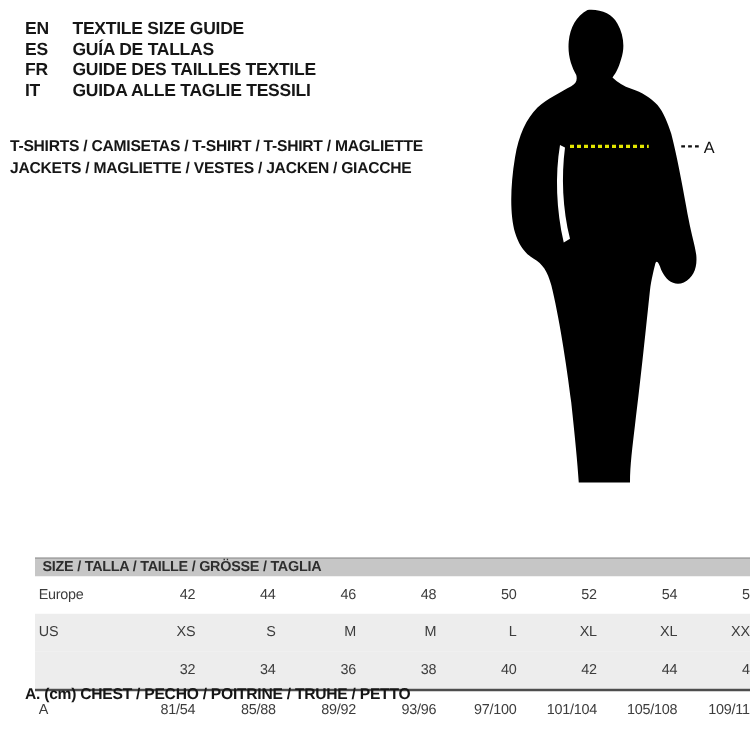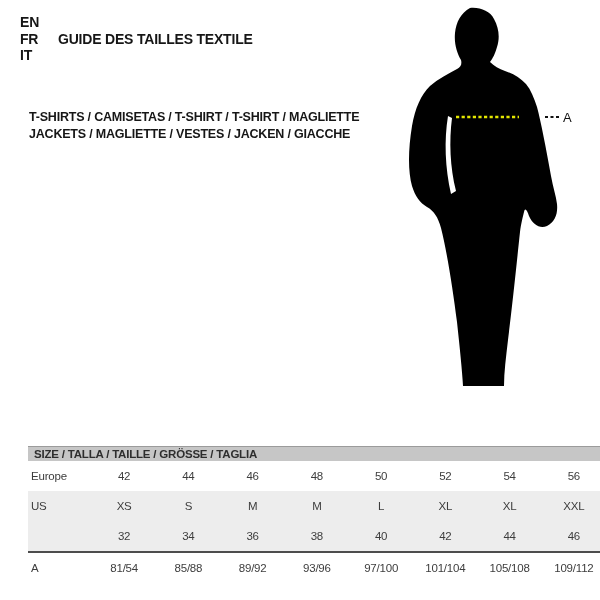--- a/index.html
+++ b/index.html
@@ -6,56 +6,62 @@
   .canvas {
     position:relative; width:600px; height:600px; background:#ffffff;
     font-family:"Liberation Sans", sans-serif; color:#161616; overflow:hidden;
     letter-spacing:-0.2px;
   }
   
   .lang-block { position:absolute; left:20px; top:14px; }
   .lang-row { display:flex; height:16.5px; align-items:center; font-weight:700; font-size:14px; }
   .lang-code { width:38px; }
   
-  .cat-block { position:absolute; left:29px; top:109px; font-weight:700; font-size:12.5px; line-height:17px; white-space:nowrap; }
+  .cat-block { position:absolute; left:8px; top:109px; font-weight:700; font-size:12.5px; line-height:17px; white-space:nowrap; }
   
   .man-title { position:absolute; left:20px; top:420px; font-weight:700; font-size:12.5px; }
   
   .figure { position:absolute; left:395px; top:0px; width:185px; height:400px; }
   .figure svg { display:block; }
   
   .size-table { position:absolute; left:28px; top:446px; width:578px; font-size:11.5px; color:#3d3d3d; }
   .t-header {
     height:15px; background:#c6c6c6; border-top:1px solid #9b9b9b;
     display:flex; align-items:center; padding-left:6px;
     font-weight:700; color:#2e2e2e; box-sizing:border-box;
   }
   .t-row { display:grid; grid-template-columns:64px repeat(8, 1fr); height:30px; align-items:center; }
   .t-row .label { padding-left:3px; text-align:left; }
-  .t-row .cell { text-align:center; }
+  .t-row .cell { text-align:right; }
   .row-band { background:#ededed; }
   .row-sep { border-top:2px solid #4d4d4d; }
   
   .footnote { position:absolute; left:20px; top:548px; font-weight:700; font-size:12.5px; }
 </style>
 </head>
 <body>
 
 <div class="canvas">
 
   <div class="lang-block">
     <div class="lang-row">
       <span class="lang-code">EN</span>
+      <span class="lang-label">TEXTILE SIZE GUIDE</span>
+    </div>
+    <div class="lang-row">
+      <span class="lang-code">ES</span>
+      <span class="lang-label">GUÍA DE TALLAS</span>
     </div>
     <div class="lang-row">
       <span class="lang-code">FR</span>
       <span class="lang-label">GUIDE DES TAILLES TEXTILE</span>
     </div>
     <div class="lang-row">
       <span class="lang-code">IT</span>
+      <span class="lang-label">GUIDA ALLE TAGLIE TESSILI</span>
     </div>
   </div>
 
   <div class="cat-block">
     <div>T-SHIRTS / CAMISETAS / T-SHIRT / T-SHIRT / MAGLIETTE</div>
     <div>JACKETS / MAGLIETTE / VESTES / JACKEN / GIACCHE</div>
   </div>
 
   <div class="figure">
     <svg width="185" height="400" viewBox="395 0 185 400" xmlns="http://www.w3.org/2000/svg">
@@ -138,14 +144,15 @@
           <span class="cell">89/92</span>
           <span class="cell">93/96</span>
           <span class="cell">97/100</span>
           <span class="cell">101/104</span>
           <span class="cell">105/108</span>
           <span class="cell">109/112</span>
         </div>
       </div>
   </div>
 
+  <div class="footnote">A. (cm) CHEST / PECHO / POITRINE / TRUHE / PETTO</div>
 
 </div>
 
 </body></html>

